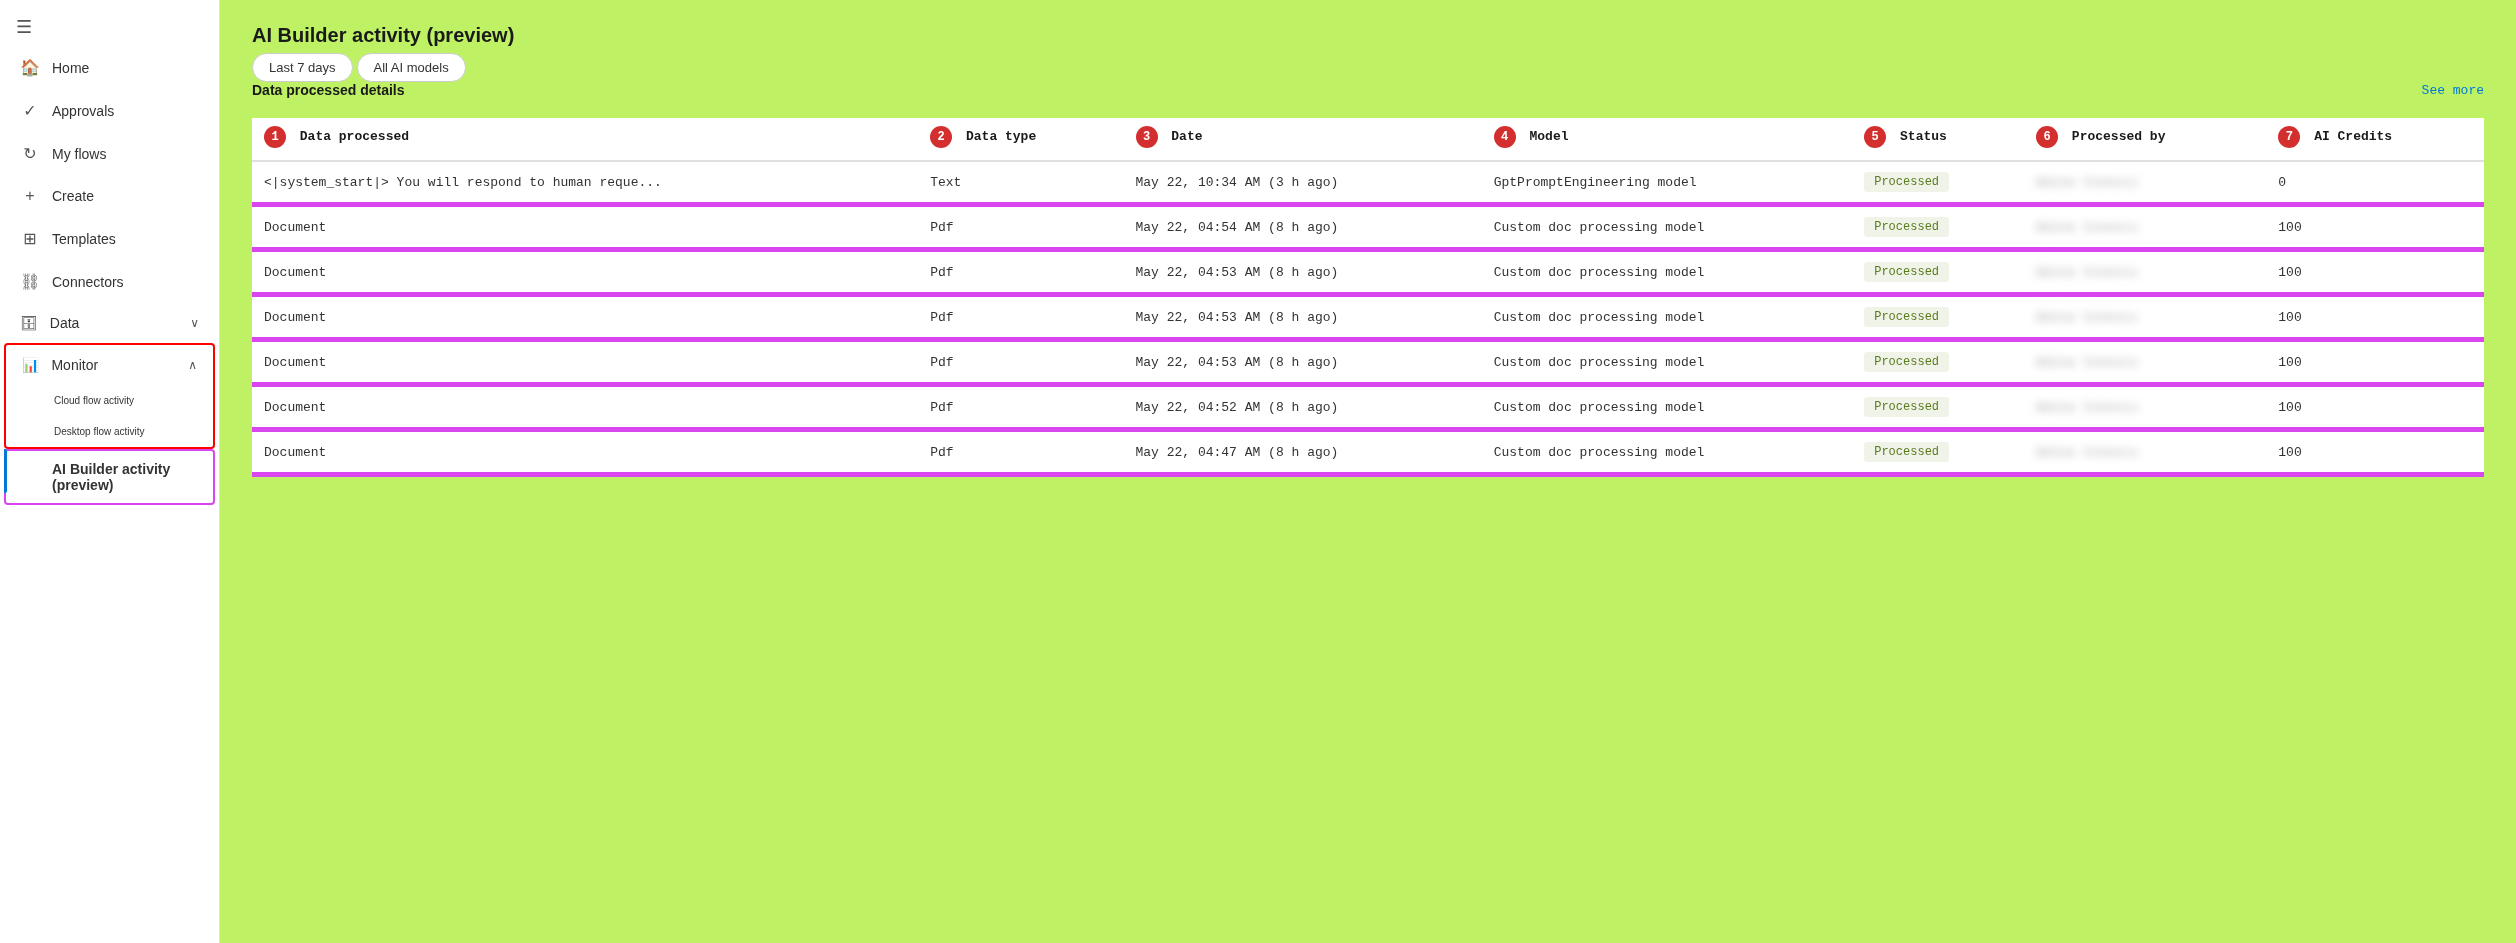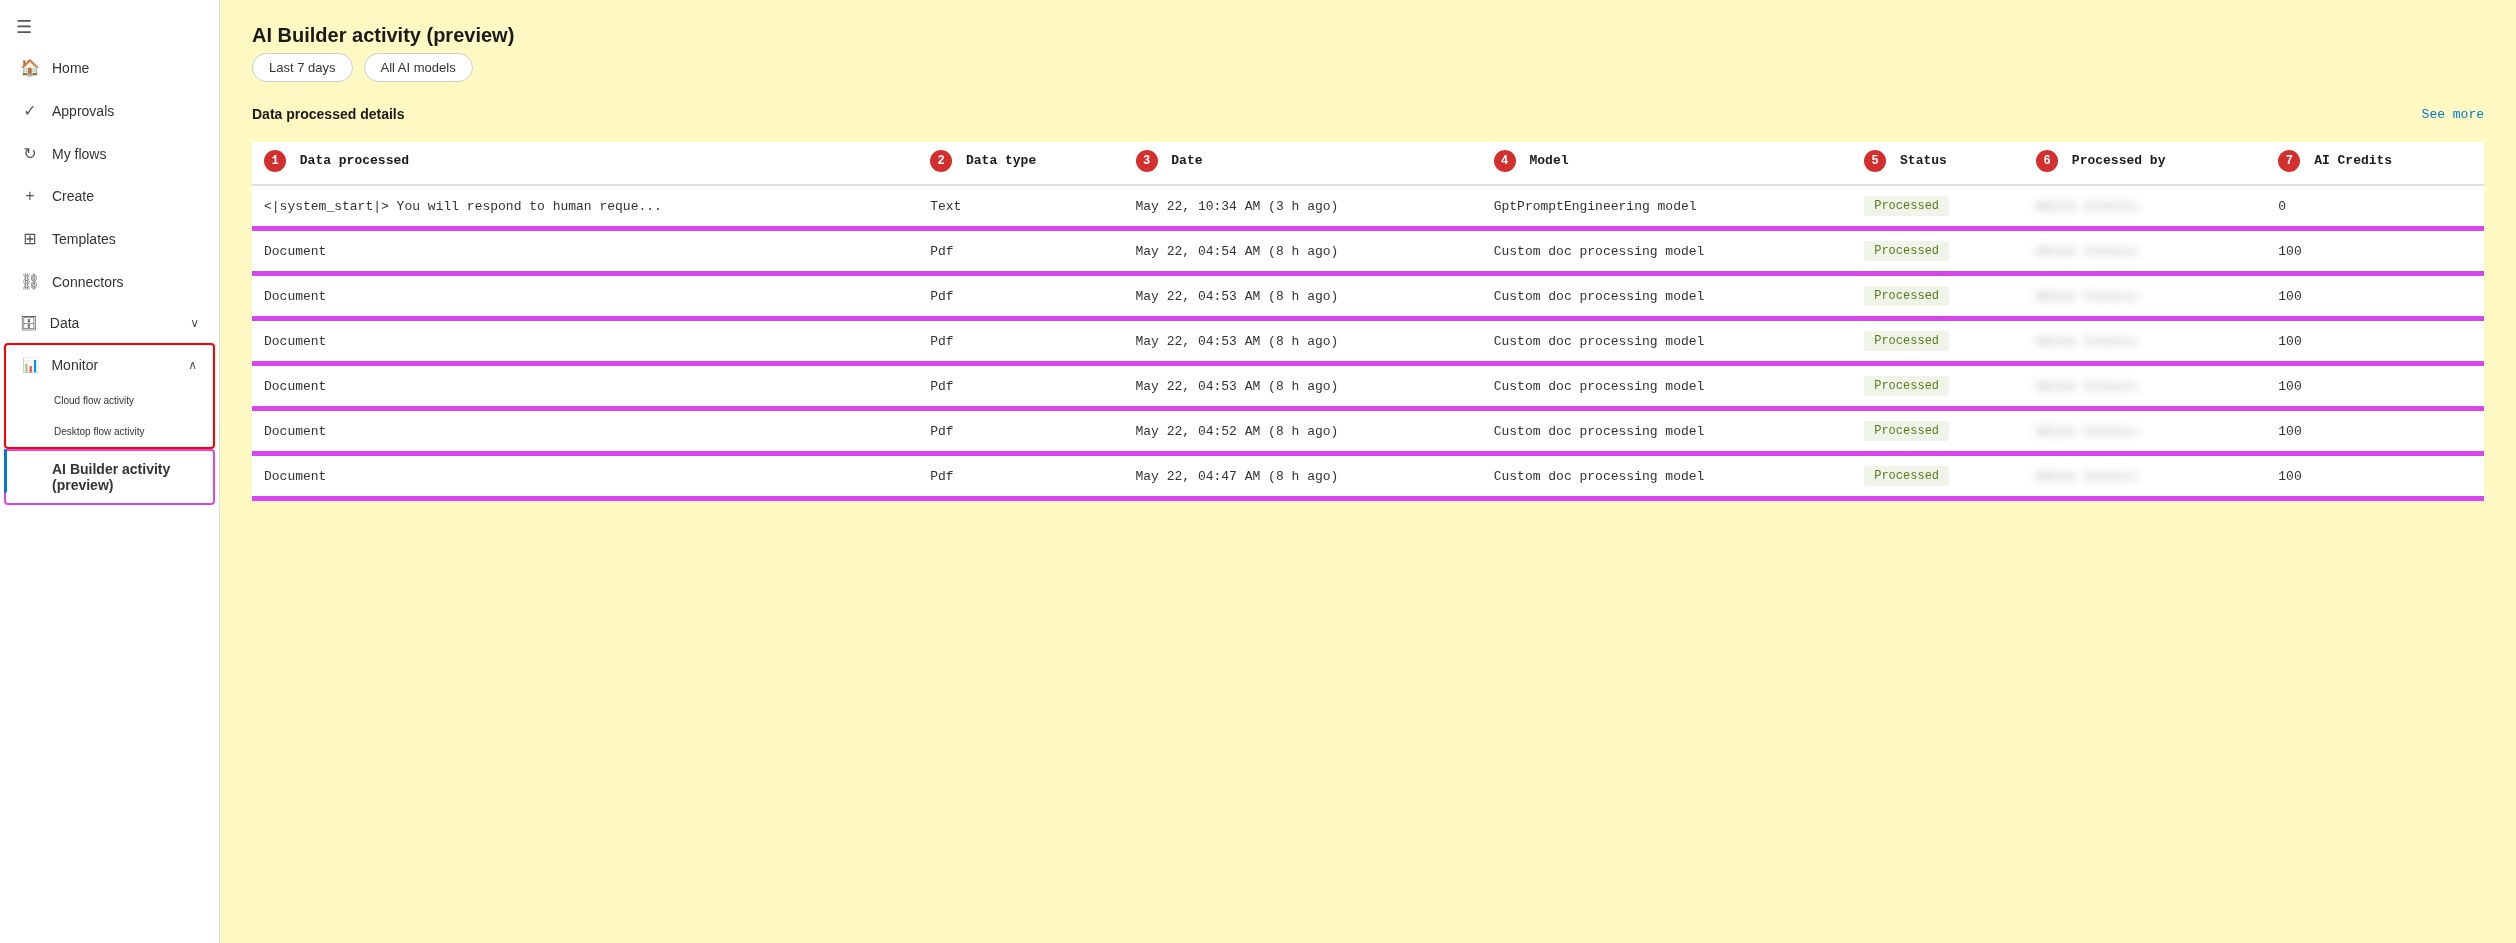--- a/index.html
+++ b/index.html
@@ -83,21 +83,21 @@
 
     
     .sidebar::-webkit-scrollbar { width: 6px; }
     .sidebar::-webkit-scrollbar-thumb { background: #ccc; border-radius: 3px; }
 
     
     .main {
       flex: 1;
       overflow-y: auto;
       padding: 24px 32px;
-      background: #fef9c3;
+      background: #bef264;
     }
 
     .page-title {
       font-size: 20px;
       font-weight: 600;
       color: #1a1a1a;
       margin-bottom: 6px;
     }
 
     .page-subtitle {
@@ -107,22 +107,21 @@
     }
 
     .page-subtitle a {
       color: #0078d4;
       text-decoration: none;
     }
 
     
     .filter-row {
       display: flex;
-      gap: 11px;
-      margin-bottom: 24px;
+      gap: 4px;
     }
 
     .filter-btn {
       padding: 6px 16px;
       border: 1px solid #ccc;
       border-radius: 20px;
       background: #fff;
       cursor: pointer;
       font-size: 13px;
       color: #333;

